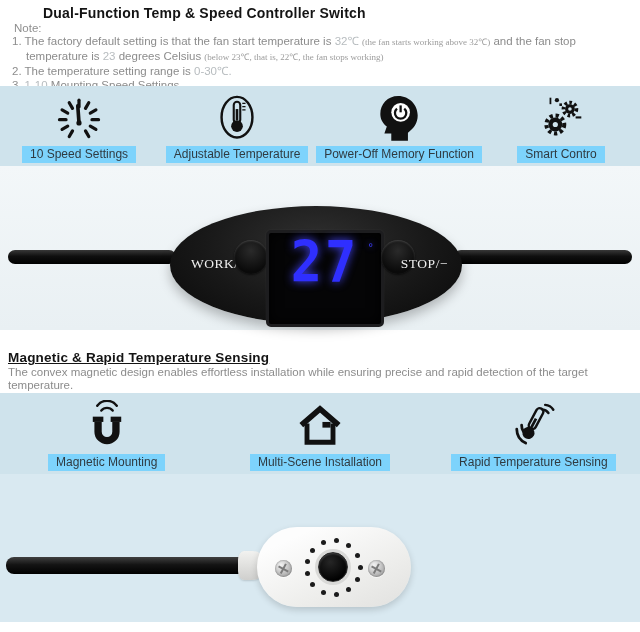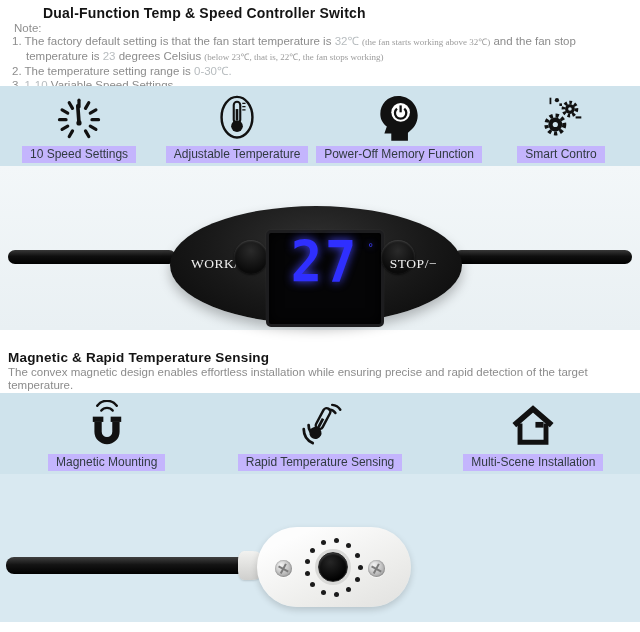--- a/index.html
+++ b/index.html
@@ -31,21 +31,21 @@
   }
   .features.f1 { top:86px; height:80px; }
   .features.f2 { top:393px; height:81px; }
   .fcol {
     flex:1; display:flex; flex-direction:column;
     align-items:center; justify-content:flex-end; padding-bottom:3px;
   }
   .ficon { width:52px; height:52px; margin-bottom:2px; }
   .ficon svg { width:100%; height:100%; }
   .chip {
-    background:#c4b5fd; color:#303a40; font-size:12px;
+    background:#7dd3fc; color:#303a40; font-size:12px;
     padding:1px 8px 2px 8px; white-space:nowrap;
   }
 
   
   .product1 {
     position:absolute; top:166px; left:0; width:640px; height:164px;
     background:linear-gradient(#f3f7f9, #e9f0f3);
   }
   .cable {
     position:absolute; height:14px; border-radius:7px;
@@ -58,21 +58,21 @@
     border-radius:50%;
     background:radial-gradient(ellipse at 50% 32%, #303030, #181818 55%, #0a0a0a 95%);
     box-shadow:0 6px 12px rgba(0,0,0,.25);
   }
   .dev-label {
     position:absolute; top:50%; transform:translateY(-55%);
     color:#f0f0f0; font-family:"Liberation Serif", serif;
     font-size:13.5px; letter-spacing:.5px;
   }
   .lbl-work { left:21px; }
-  .lbl-stop { right:25px; }
+  .lbl-stop { right:14px; }
   .dev-btn {
     position:absolute; top:34px; width:34px; height:34px; border-radius:50%;
     background:radial-gradient(circle at 50% 32%, #2a2a2a, #0a0a0a 72%);
     box-shadow:inset 0 1px 2px rgba(255,255,255,.18), 0 1px 2px rgba(0,0,0,.6);
   }
   .btn-l { left:64px; }
   .btn-r { left:211px; }
   .display {
     position:absolute; left:96px; top:24px; width:112px; height:91px;
     background:#050506; border:3px solid #1d1d1f; border-radius:5px;
@@ -87,21 +87,21 @@
   }
   .deg {
     position:absolute; top:8px; right:8px; font-size:12px;
     color:#3c3cff; text-shadow:0 0 6px rgba(70,70,255,.85);
   }
 
   
   .header2 { position:absolute; top:330px; left:0; width:640px; }
   .title2 {
     font-size:13.5px; font-weight:bold; color:#141414;
-    margin:20px 0 1px 8px; letter-spacing:.2px;
+    margin:20px 0 1px 8px; letter-spacing:.2px;text-decoration:underline;
   }
   .desc2 { font-size:11.5px; color:#8c8c8c; margin:0 6px 0 8px; line-height:13px; }
 
   
   .product2 {
     position:absolute; top:474px; left:0; width:640px; height:148px;
     background:#d9e9f1;
   }
   .cable.c2 { left:6px; top:83px; width:240px; height:17px; border-radius:8px;
     background:linear-gradient(#404040, #141414 45%, #000); }
@@ -146,21 +146,21 @@
   .screw.s2 { left:111px; top:33px; }
 </style>
 </head>
 <body>
 
 <div class="header1">
   <div class="main-title">Dual-Function Temp &amp; Speed Controller Switch</div>
   <div class="note-label">Note:</div>
   <div class="note-line"><span class="num">1.</span><span>The factory default setting is that the fan start temperature is </span><span class="hl">32℃ </span><span class="paren">(the fan starts working above 32℃)</span><span> and the fan stop temperature is </span><span class="hl">23</span><span> degrees Celsius </span><span class="paren">(below 23℃, that is, 22℃, the fan stops working)</span></div>
   <div class="note-line"><span class="num">2.</span><span>The temperature setting range is </span><span class="hl">0-30℃.</span></div>
-  <div class="note-line"><span class="num">3.</span><span class="hl">1-10</span><span> Variable Speed Settings</span></div>
+  <div class="note-line"><span class="num">3.</span><span class="hl">1-10</span><span> Mounting Speed Settings</span></div>
 </div>
 
 <div class="features f1">
   <div class="fcol">
     <div class="ficon">
       <svg viewBox="0 0 64 64" xmlns="http://www.w3.org/2000/svg" stroke="#111" stroke-width="4" stroke-linecap="round">
         <line x1="48" y1="34" x2="56" y2="34"></line>
           <line x1="45.9" y1="26" x2="52.8" y2="22"></line>
         <line x1="40" y1="20.1" x2="44" y2="13.2"></line>
           <line x1="32" y1="18" x2="32" y2="10"></line>
@@ -250,42 +250,42 @@
         <rect x="36.5" y="20.5" width="13" height="6.5" fill="#111"></rect>
         <path d="M25 13 a9 9 0 0 1 14 0" fill="none" stroke="#111" stroke-width="3" stroke-linecap="round"></path>
         <path d="M20 7 a15 15 0 0 1 24 0" fill="none" stroke="#111" stroke-width="3" stroke-linecap="round"></path>
       </svg>
     </div>
     <div class="chip">Magnetic Mounting</div>
   </div>
   <div class="fcol">
     <div class="ficon">
       <svg viewBox="0 0 64 64" xmlns="http://www.w3.org/2000/svg">
+        <path d="M9 31 L32 11 L55 31" fill="none" stroke="#111" stroke-width="7" stroke-linejoin="miter"></path>
+        <path d="M16 29 V52 H48 V29" fill="none" stroke="#111" stroke-width="6"></path>
+        <rect x="35" y="27" width="10" height="7" fill="#111"></rect>
+      </svg>
+    </div>
+    <div class="chip">Multi-Scene Installation</div>
+  </div>
+  <div class="fcol">
+    <div class="ficon">
+      <svg viewBox="0 0 64 64" xmlns="http://www.w3.org/2000/svg">
         <g transform="rotate(28 32 30)">
           <rect x="27.5" y="8" width="9" height="28" rx="4.5" fill="none" stroke="#111" stroke-width="3"></rect>
           <circle cx="32" cy="42" r="7.5" fill="#111"></circle>
           <line x1="32" y1="22" x2="32" y2="36" stroke="#111" stroke-width="3.4"></line>
         </g>
         <path d="M12 36 a19 19 0 0 0 11 17" fill="none" stroke="#111" stroke-width="3.4" stroke-linecap="round"></path>
         <path d="M18 31 a13 13 0 0 0 8 12" fill="none" stroke="#111" stroke-width="3.4" stroke-linecap="round"></path>
         <path d="M44 12 a9 9 0 0 1 7 4" fill="none" stroke="#111" stroke-width="3" stroke-linecap="round"></path>
         <path d="M47 6 a13 13 0 0 1 10 6" fill="none" stroke="#111" stroke-width="3" stroke-linecap="round"></path>
       </svg>
     </div>
     <div class="chip">Rapid Temperature Sensing</div>
-  </div>
-  <div class="fcol">
-    <div class="ficon">
-      <svg viewBox="0 0 64 64" xmlns="http://www.w3.org/2000/svg">
-        <path d="M9 31 L32 11 L55 31" fill="none" stroke="#111" stroke-width="7" stroke-linejoin="miter"></path>
-        <path d="M16 29 V52 H48 V29" fill="none" stroke="#111" stroke-width="6"></path>
-        <rect x="35" y="27" width="10" height="7" fill="#111"></rect>
-      </svg>
-    </div>
-    <div class="chip">Multi-Scene Installation</div>
   </div>
 </div>
 
 <div class="product2">
   <div class="cable c2"></div>
   <div class="grommet"></div>
   <div class="sensor">
     <div class="screw s1">
         <span class="bar b1"></span>
         <span class="bar b2"></span>

